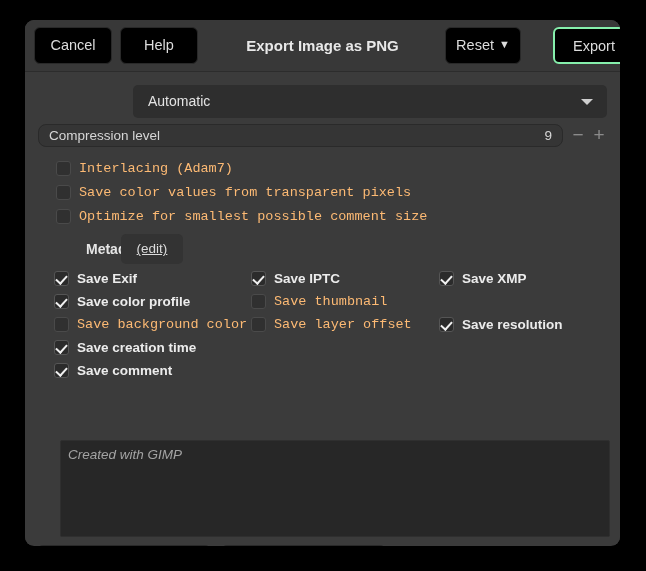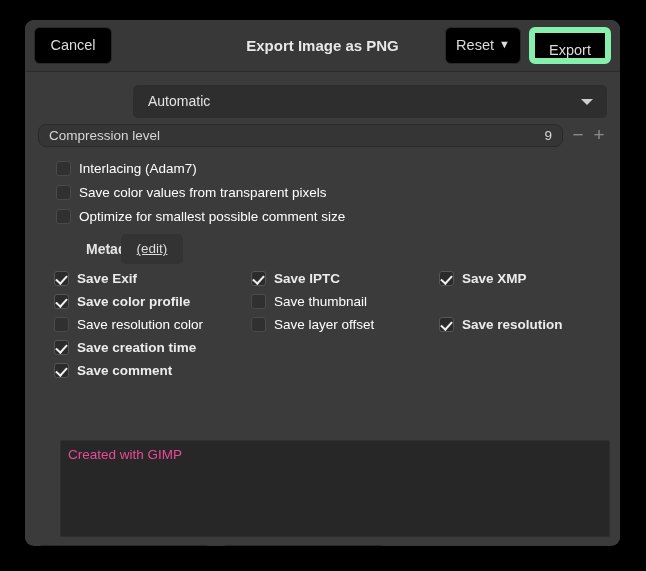--- a/index.html
+++ b/index.html
@@ -39,21 +39,22 @@
     border: 1px solid #292929;
     border-radius: 6px;
     color: #dcdcdc;
     font-size: 14.5px;
     line-height: 35px;
     text-align: center;
     cursor: pointer;
     white-space: nowrap;
   }
   .hbtn.default {
-    border: 6px solid #86efac;
+    border: 2px solid #86efac;
+    margin-left: 24px;
   }
 
   #btn-cancel { left: 9px;  width: 78px; }
   #btn-help   { left: 95px; width: 78px; }
   #btn-reset  { left: 420px; width: 76px; }
   #btn-export { left: 504px; width: 82px; }
 
   #btn-reset .caret {
     display: inline-block;
     margin-left: 5px;
@@ -190,21 +191,22 @@
     left: 23px; top: 0;
     line-height: 21px;
     font-size: 13.5px;
     color: #c4c4c4;
   }
   .chk-row.checked .clabel {
     color: #ececec;
     font-weight: bold;
   }
   .chk-row.unchecked .clabel {
-    color: #ffffff;
+    color: #fdba74;
+    font-family: Liberation Mono, monospace;
   }
 
   #opt-interlacing { left: 31px; top: 86px; }
   #opt-savecolor   { left: 31px; top: 110px; }
   #opt-optimize    { left: 31px; top: 134px; }
 
   
   #metadata-head {
     position: absolute;
     left: 13px; top: 162px;
@@ -248,24 +250,25 @@
     width: 550px; height: 97px;
     background: #272727;
     border: 1px solid #2f2f2f;
     border-radius: 2px;
     cursor: text;
   }
   #comment-text {
     position: absolute;
     left: 7px; top: 5px;
     right: 6px;
-    color: #ec4899;
+    color: #a3a3a3;
     font-size: 13.5px;
     line-height: 18px;
     white-space: pre-wrap;
+    font-style: italic;
   }
 
   
   .sbtn {
     position: absolute;
     top: 473px;
     height: 31px;
     background: #303030;
     border: 1px solid #292929;
     border-radius: 6px;
@@ -281,20 +284,21 @@
 </head>
 <body>
 
 <div id="dialog">
 
   <div id="header">
     <div id="dlg-title">Export Image as PNG</div>
 
     <div class="hbtn" id="btn-cancel">Cancel</div>
 
+    <div class="hbtn" id="btn-help">Help</div>
 
     <div class="hbtn" id="btn-reset">
       <span>Reset</span><span class="caret">▼</span>
     </div>
 
     <div class="hbtn default" id="btn-export">Export</div>
   </div>
 
   <div id="body">
 
@@ -336,21 +340,21 @@
       <div class="chk-row checked" style="left:0px;top:0px">
         <span class="cbox on"></span>
         <span class="clabel">Save Exif</span>
       </div>
       <div class="chk-row checked" style="left:0px;top:23px">
         <span class="cbox on"></span>
         <span class="clabel">Save color profile</span>
       </div>
       <div class="chk-row unchecked" style="left:0px;top:46px">
         <span class="cbox"></span>
-        <span class="clabel">Save resolution color</span>
+        <span class="clabel">Save background color</span>
       </div>
       <div class="chk-row checked" style="left:0px;top:69px">
         <span class="cbox on"></span>
         <span class="clabel">Save creation time</span>
       </div>
       <div class="chk-row checked" style="left:0px;top:92px">
         <span class="cbox on"></span>
         <span class="clabel">Save comment</span>
       </div>
 

